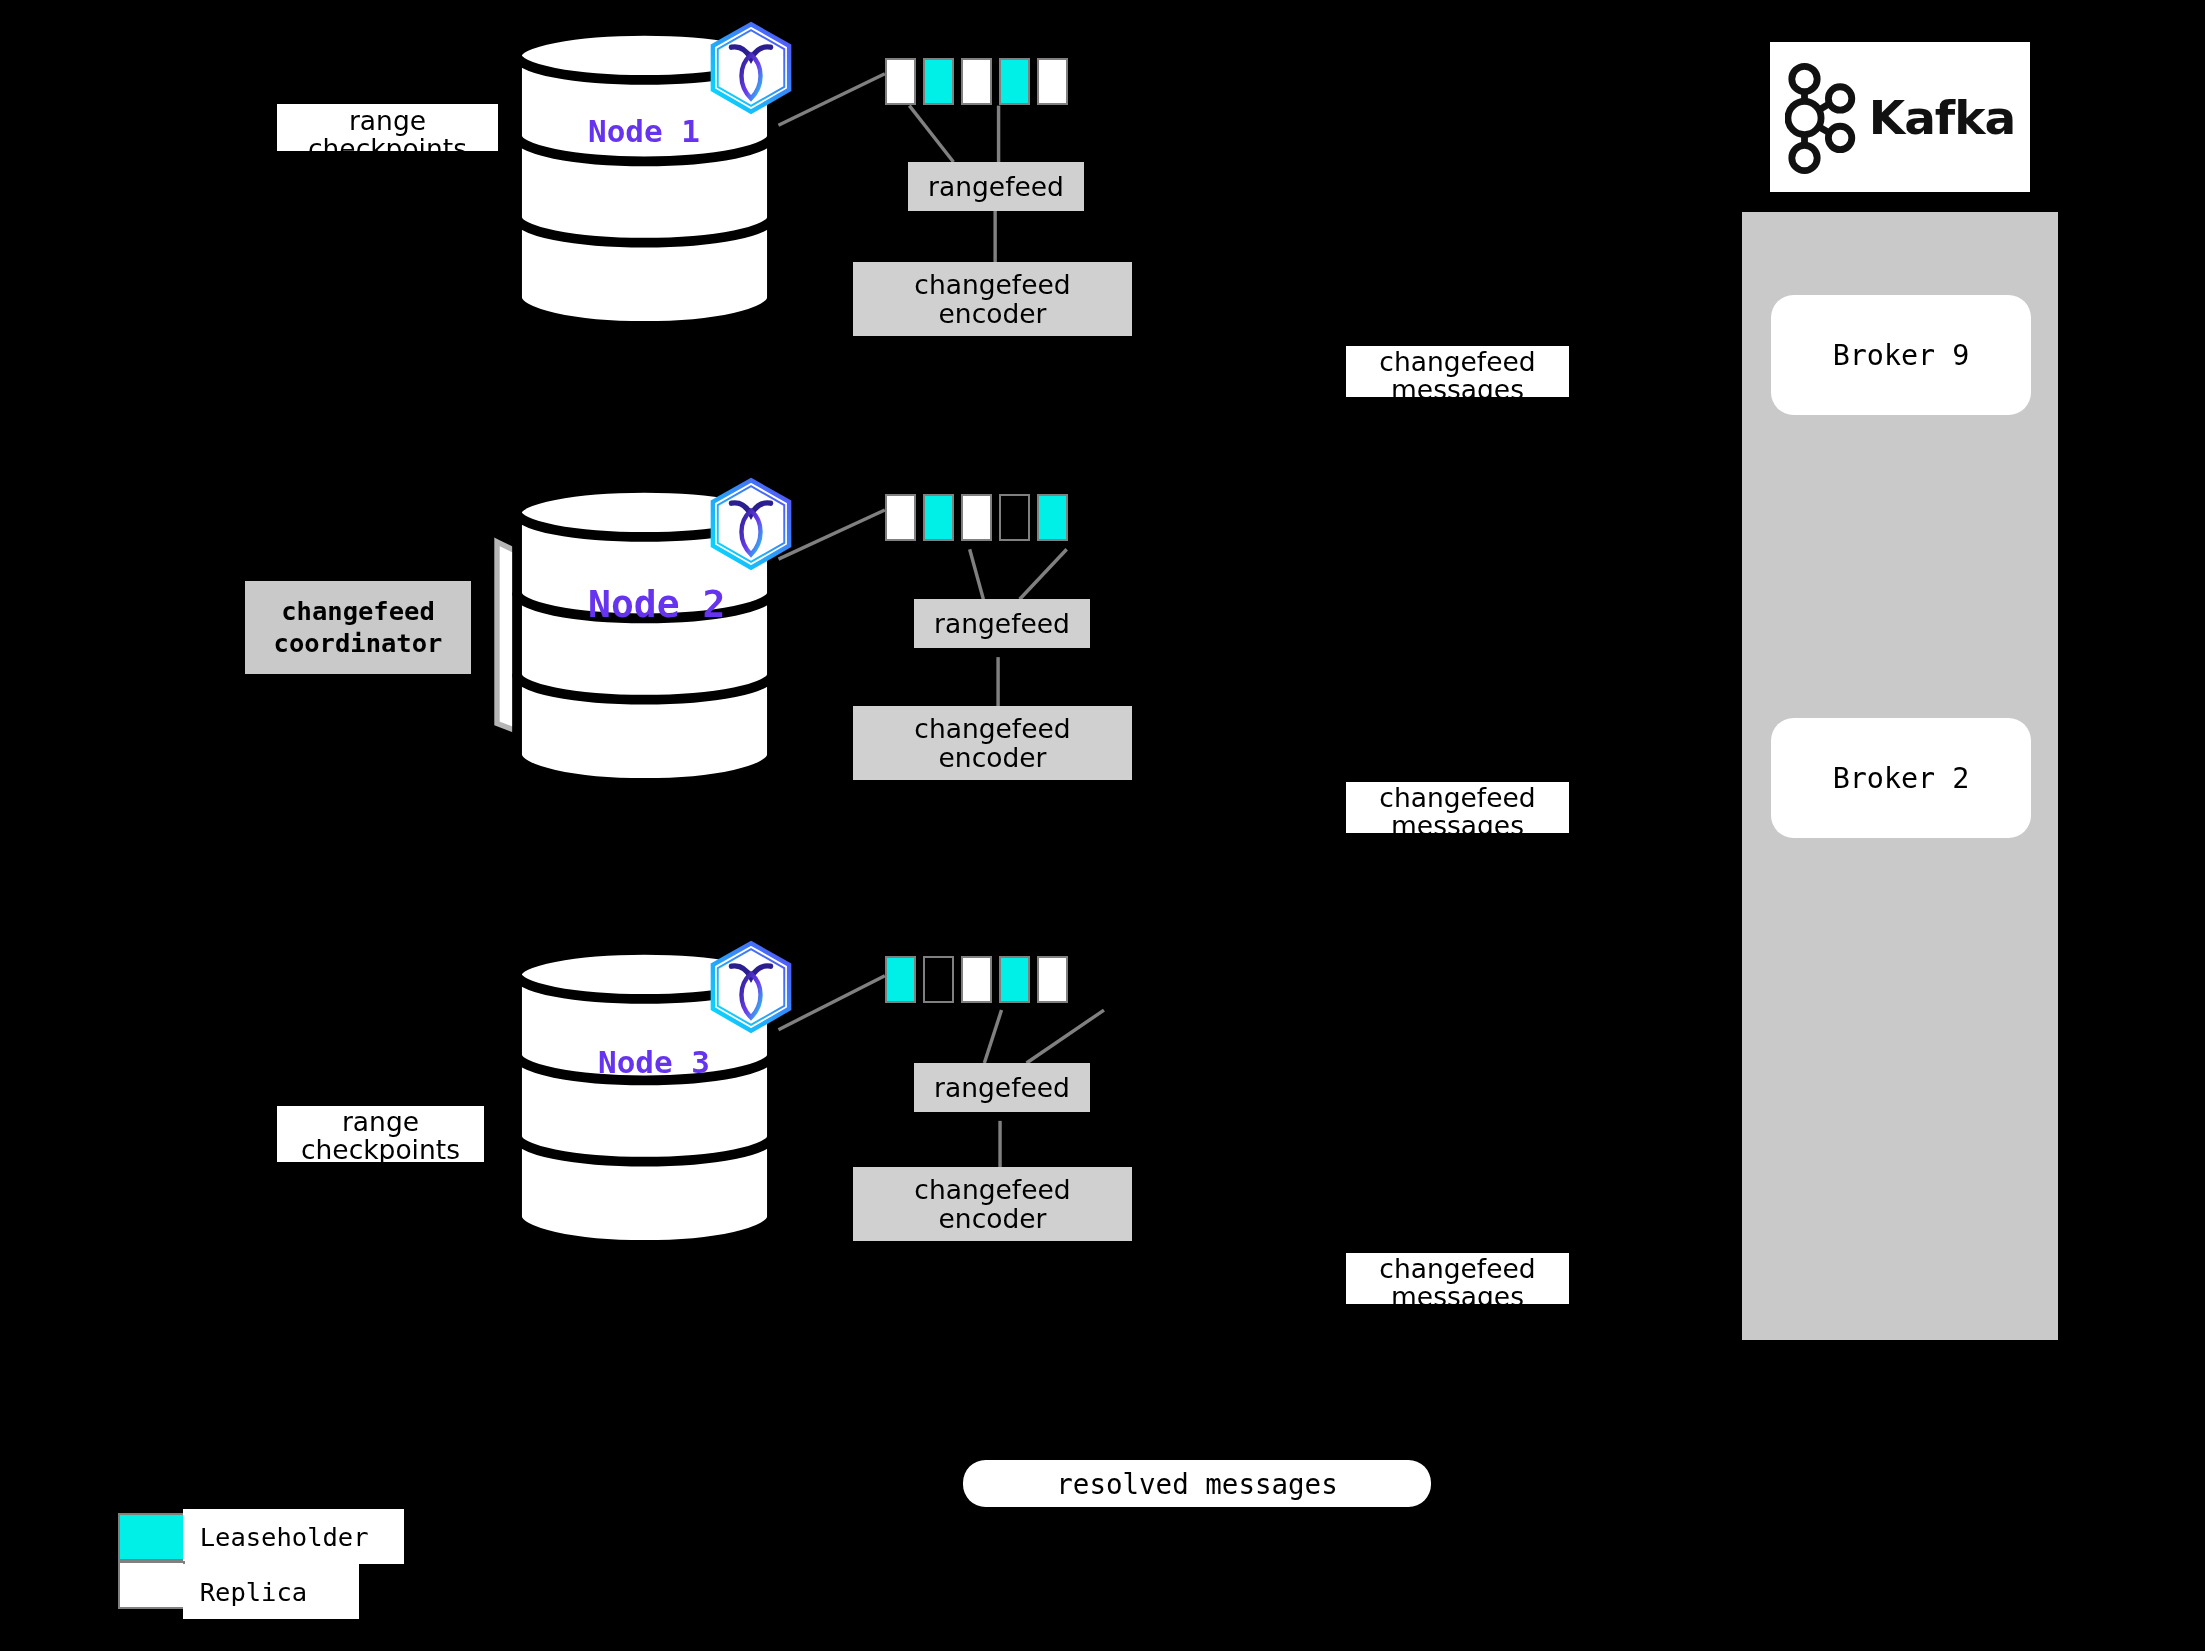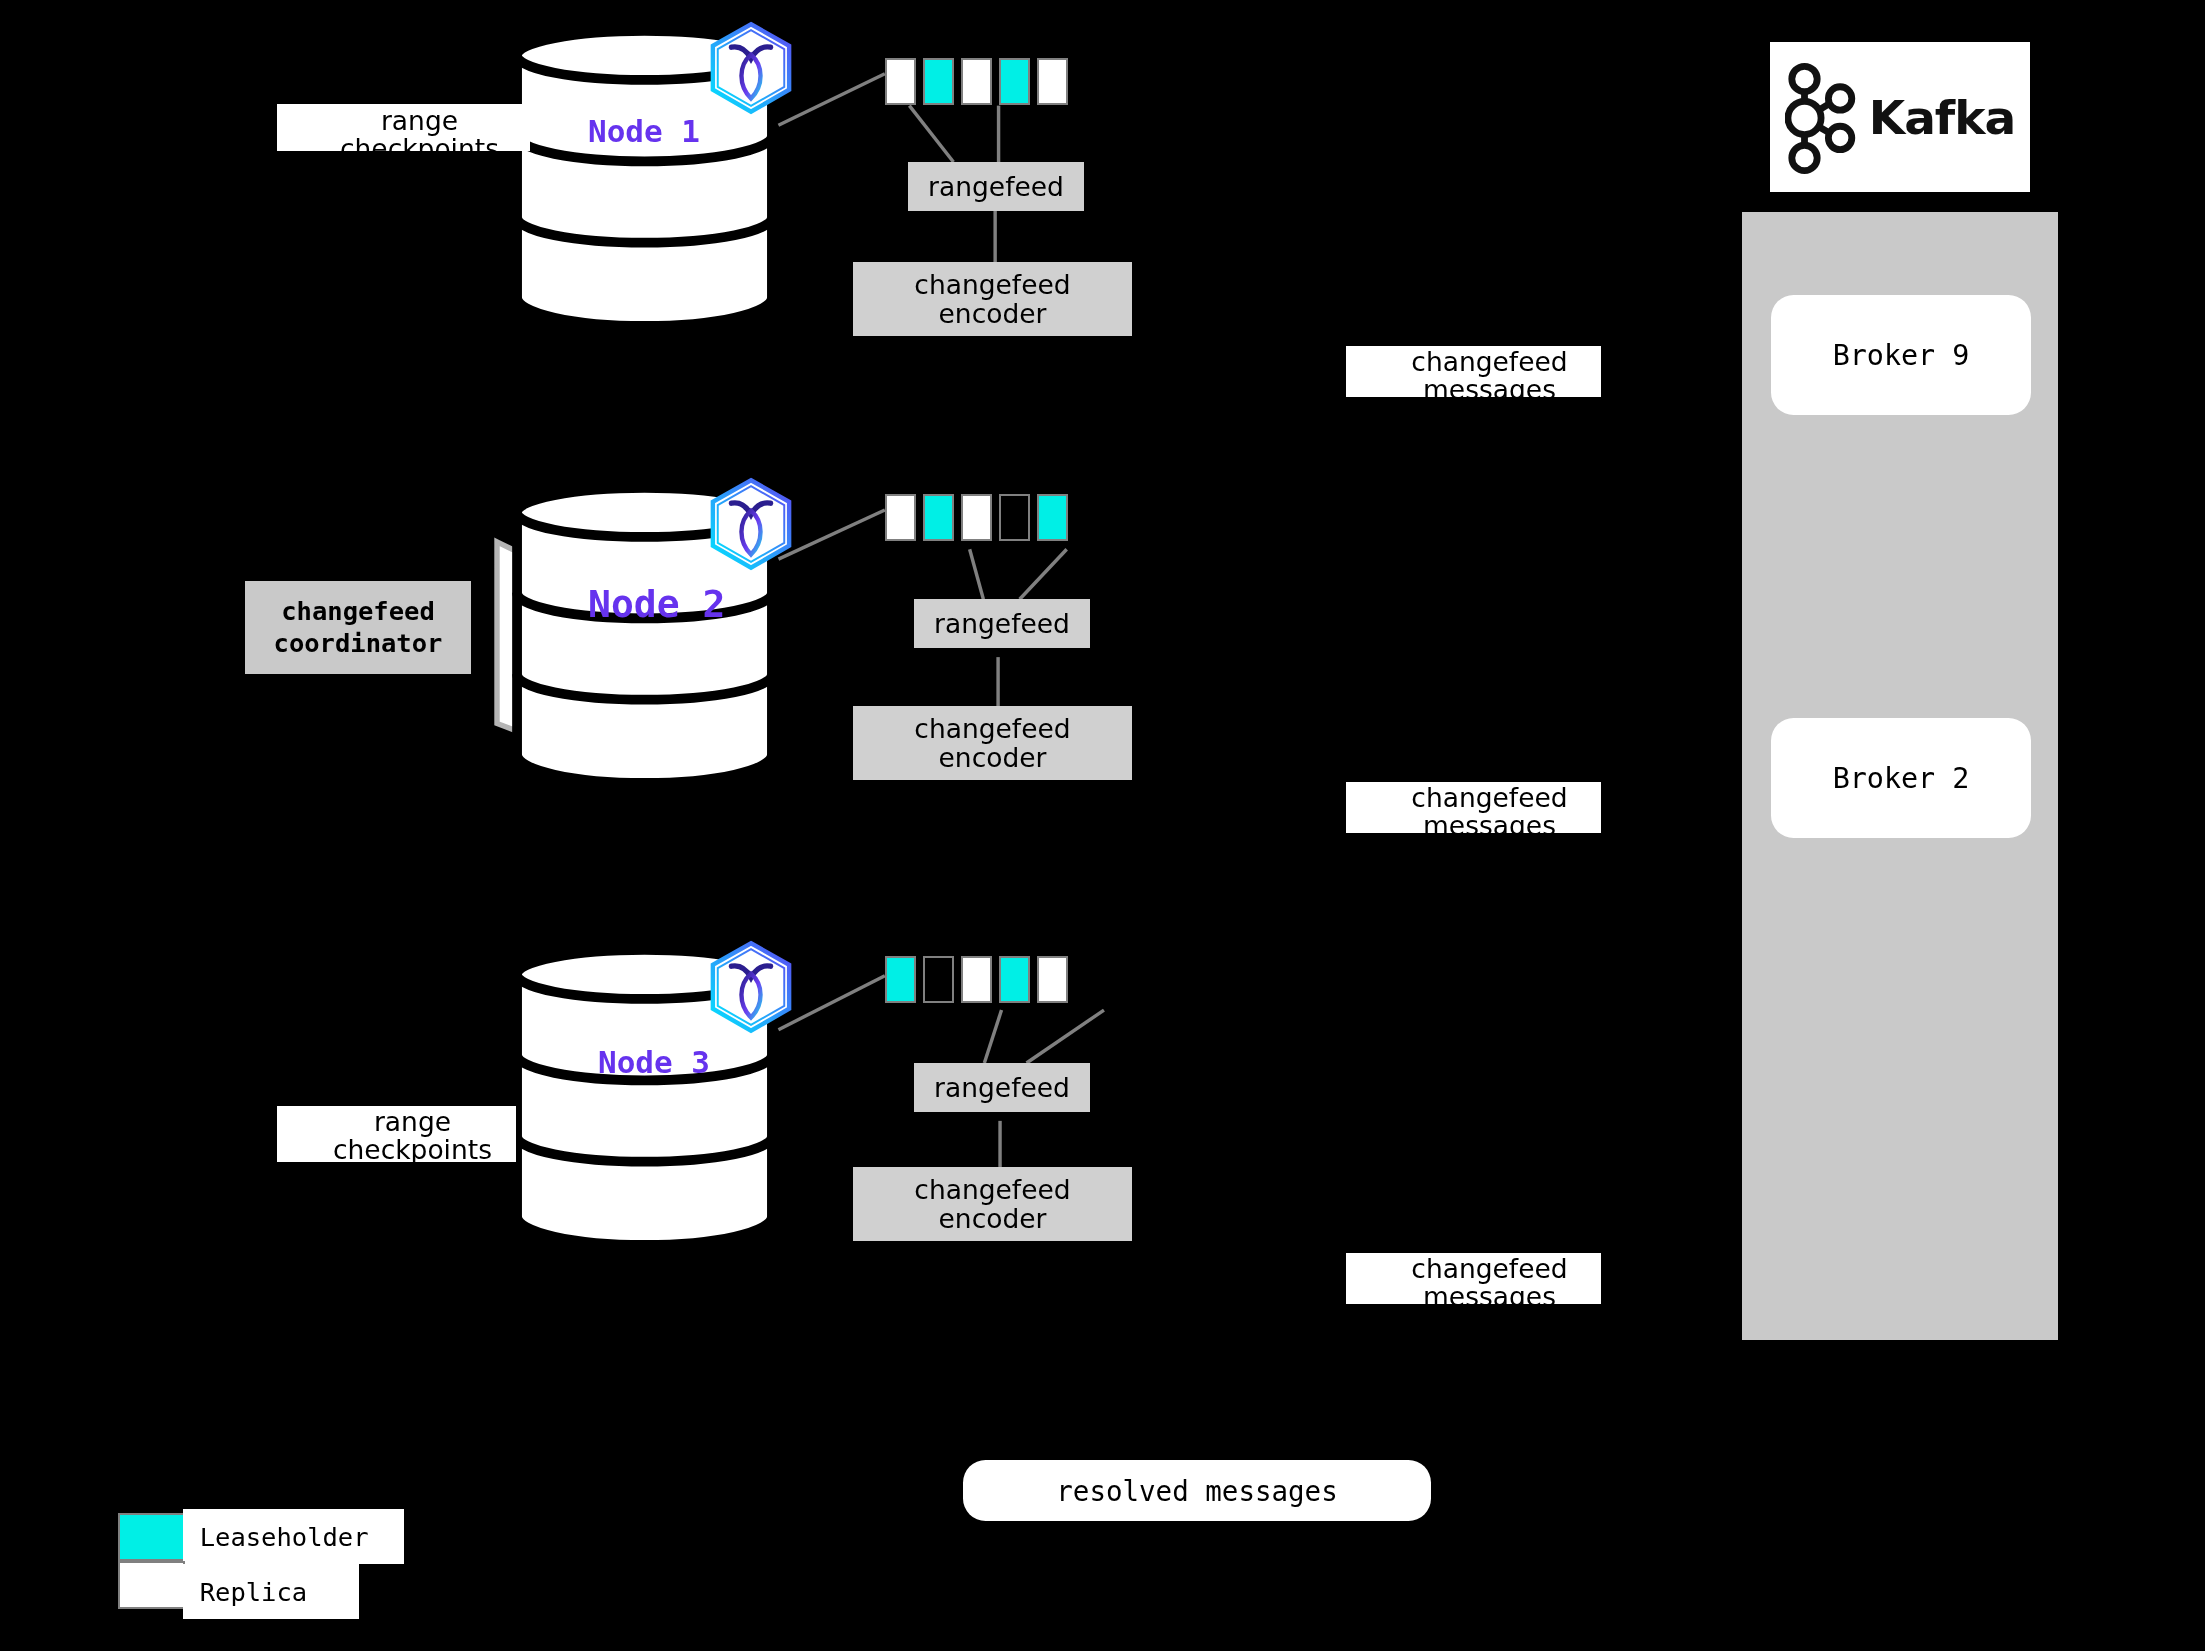--- a/index.html
+++ b/index.html
@@ -13,21 +13,20 @@
   
   .abs{position:absolute;}
 
   
   .lbl-white{
     background:#ffffff;color:#000;
     font-family:"DejaVu Sans", sans-serif;
     display:flex;align-items:flex-start;justify-content:center;
     text-align:center;line-height:1.05;
     overflow:visible;
-    padding-left:32px;
   }
   .lbl-gray{
     background:#d0d0d0;color:#000;
     font-family:"DejaVu Sans", sans-serif;
     display:flex;align-items:center;justify-content:center;
     text-align:center;line-height:1.1;
   }
 
   
   .cyl{position:absolute;}
@@ -303,21 +302,21 @@
         <line x1="66" y1="108" x2="92" y2="92"></line>
         <line x1="66" y1="138" x2="92" y2="153"></line>
       </g>
     </svg>
     <span class="kafka-word">Kafka</span>
   </div>
 
   <div class="broker" style="left:1771px;top:295px;width:260px;height:120px;font-size:28.4px;">Broker 9</div>
   <div class="broker" style="left:1771px;top:718px;width:260px;height:120px;font-size:28.4px;">Broker 2</div>
 
-  <div class="pill" style="left:963px;top:1460px;width:468px;height:61px;font-size:27.5px;">resolved messages</div>
+  <div class="pill" style="left:963px;top:1460px;width:468px;height:47px;font-size:27.5px;">resolved messages</div>
 
   <div class="legend" style="left:0;top:0;">
     <div class="legend-swatch leaseholder" style="left:118px;top:1513px;width:67px;height:48px;background:#00efe6;"></div>
     <div class="legend-text" style="left:183px;top:1509px;width:221px;height:55px;font-size:25.5px;">Leaseholder</div>
 
     <div class="legend-swatch replica" style="left:118px;top:1561px;width:67px;height:48px;background:#ffffff;"></div>
     <div class="legend-text" style="left:183px;top:1564px;width:176px;height:55px;font-size:25.5px;">Replica</div>
   </div>
 
 </div>

